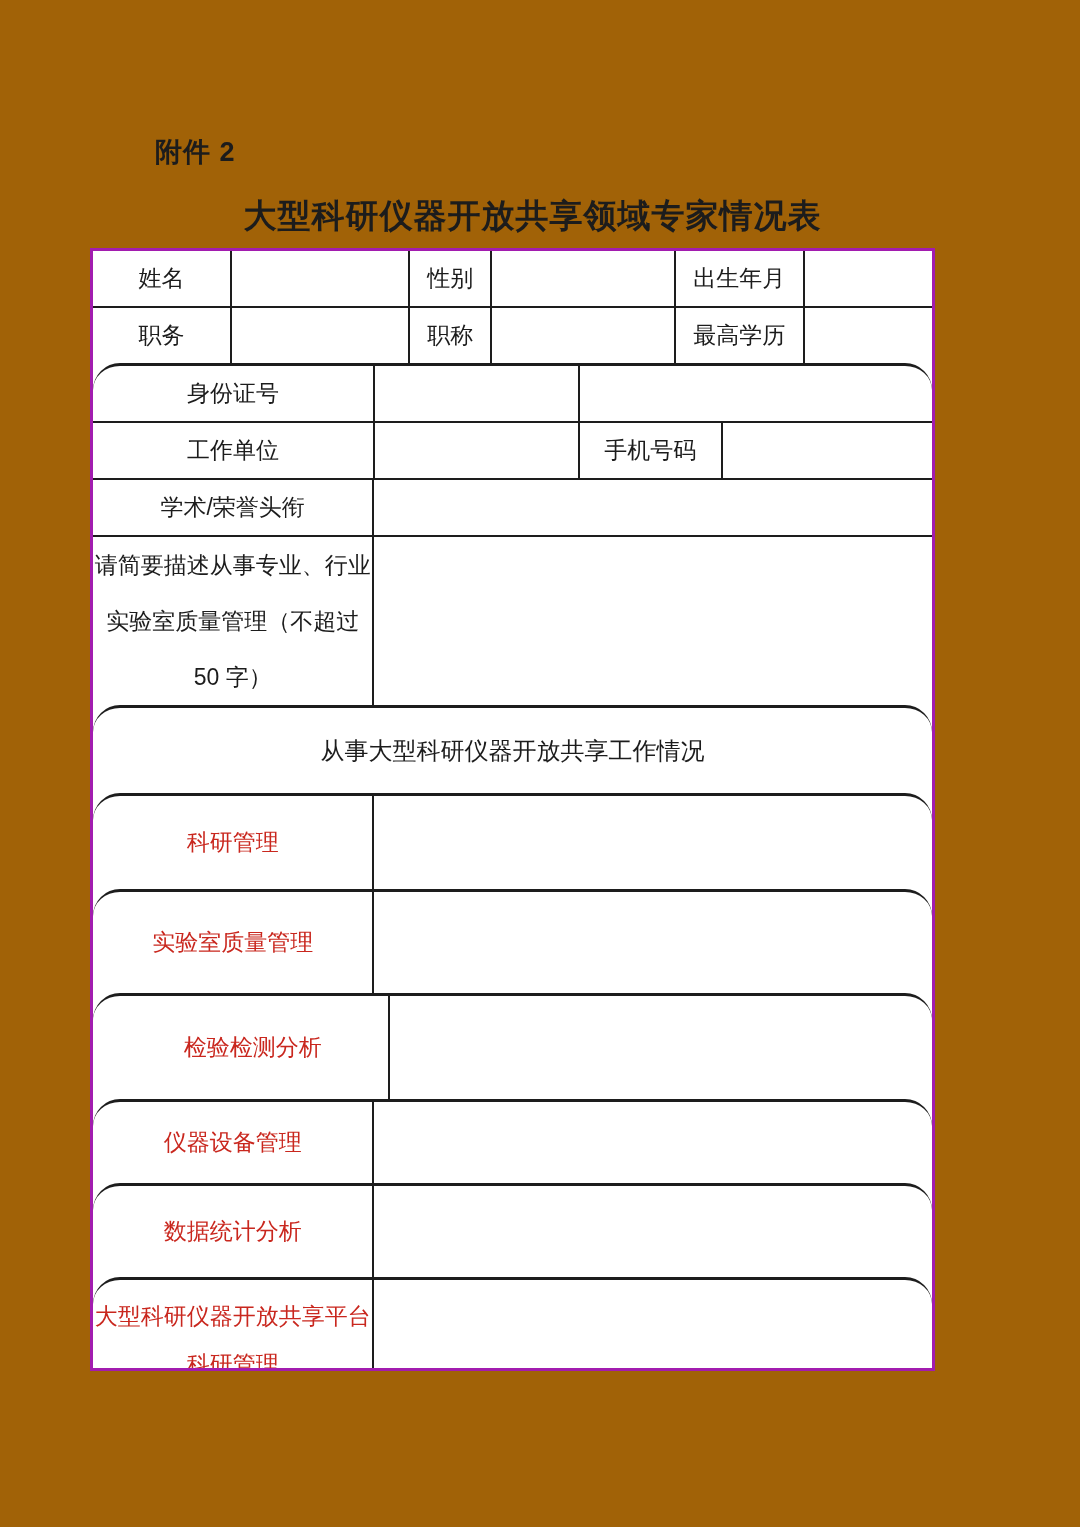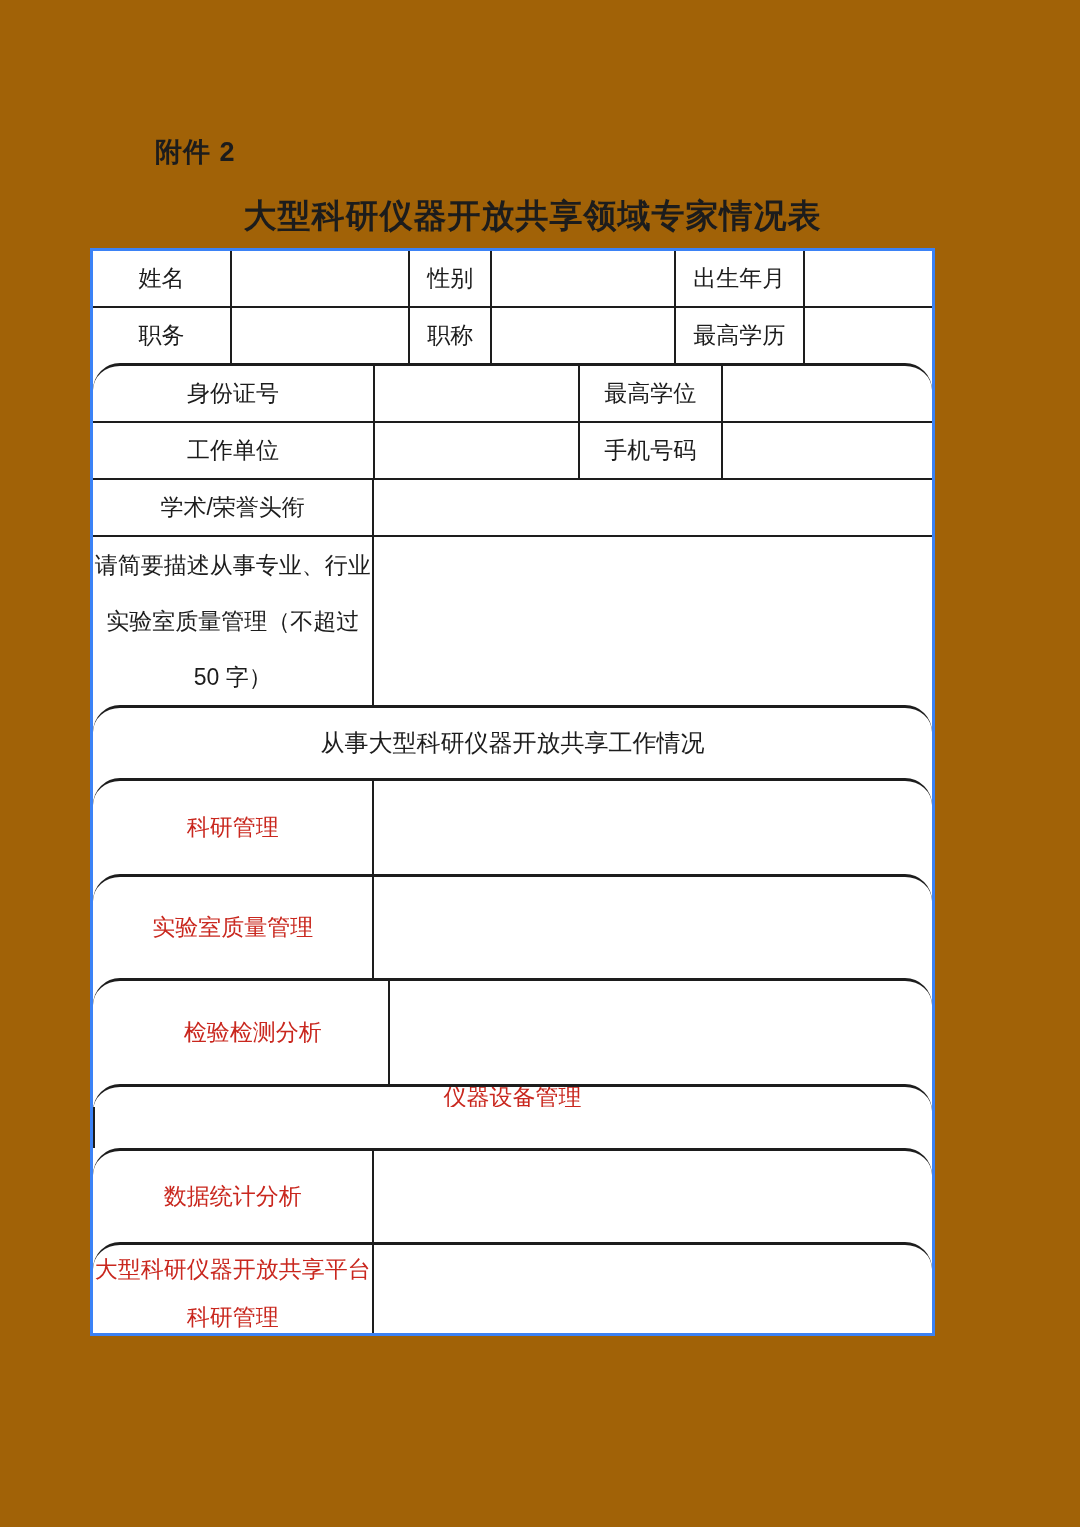--- a/index.html
+++ b/index.html
@@ -12,46 +12,46 @@
   .attachment-label{
     position:absolute;left:155px;top:134px;
     font-size:27px;font-weight:bold;letter-spacing:1px;
   }
   .doc-title{
     position:absolute;left:110px;top:194px;width:845px;
     text-align:center;font-size:33px;font-weight:bold;letter-spacing:1px;
   }
   .form-table{
     position:absolute;left:90px;top:248px;width:845px;
-    border:3px solid #3b82f6;box-sizing:border-box;background:#fff;
+    border:3px solid #a21caf;box-sizing:border-box;background:#fff;
   }
   .row{display:flex;border-top:2px solid #1d1d1d;box-sizing:border-box;}
   .row:first-child{border-top:none;}
   .row.thick{border-top:3px solid #1d1d1d;border-radius:27px;}
   .cell{
     box-sizing:border-box;display:flex;align-items:center;justify-content:center;
     font-size:23px;overflow:hidden;text-align:center;
   }
   .cell + .cell{border-left:2px solid #1d1d1d;}
   .red{color:#c9271e;}
   
   .cA1{flex:0 0 16.3%;} .cA2{flex:0 0 21.3%;} .cA3{flex:0 0 9.7%;}
   .cA4{flex:0 0 21.9%;} .cA5{flex:0 0 15.4%;} .cA6{flex:1;}
   
   .cB1{flex:0 0 33.4%;} .cB2{flex:0 0 24.4%;} .cB3{flex:0 0 17.0%;} .cB4{flex:1;}
   
   .cC1{flex:0 0 33.3%;} .cC2{flex:1;}
   
   .h1{height:55px;} .h2{height:57px;} .h3{height:58px;} .h4{height:57px;}
-  .h5{height:57px;} .h6{height:170px;} .h7{height:73px;}
+  .h5{height:57px;} .h6{height:170px;} .h7{height:88px;}
   .h8{height:96px;} .h9{height:104px;} .h10{height:106px;padding-left:24px;}
-  .h11{height:64px;flex-direction:column;} .h12{height:94px;} .h13{height:91px;}
+  .h11{height:84px;} .h12{height:94px;} .h13{height:91px;}
   .multiline{flex-direction:column;line-height:56px;}
   .clip-label{flex-direction:column;justify-content:flex-start;
-    line-height:48px;overflow:hidden;}
+    line-height:48px;padding-top:12px;overflow:hidden;}
   .section-cell{font-size:24px;}
 </style>
 </head>
 <body>
 
 <div class="page">
 
   <div class="attachment-label">附件 2</div>
 
   <div class="doc-title">大型科研仪器开放共享领域专家情况表</div>
@@ -72,21 +72,20 @@
       <div class="cell cA2"></div>
       <div class="cell cA3">职称</div>
       <div class="cell cA4"></div>
       <div class="cell cA5">最高学历</div>
       <div class="cell cA6"></div>
     </div>
 
     <div class="row h3 thick">
       <div class="cell cB1">身份证号</div>
       <div class="cell cB2"></div>
-      <div class="cell cB3">最高学位</div>
       <div class="cell cB4"></div>
     </div>
 
     <div class="row h4">
       <div class="cell cB1">工作单位</div>
       <div class="cell cB2"></div>
       <div class="cell cB3">手机号码</div>
       <div class="cell cB4"></div>
     </div>
 

